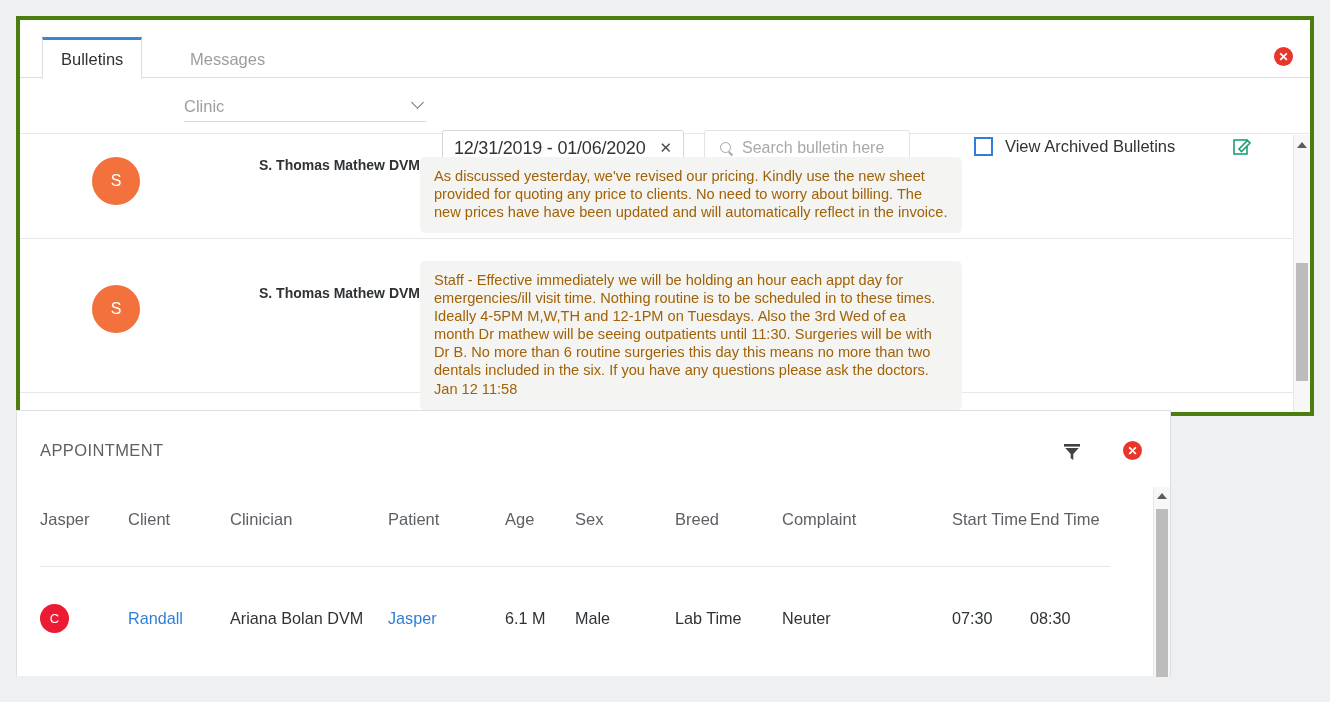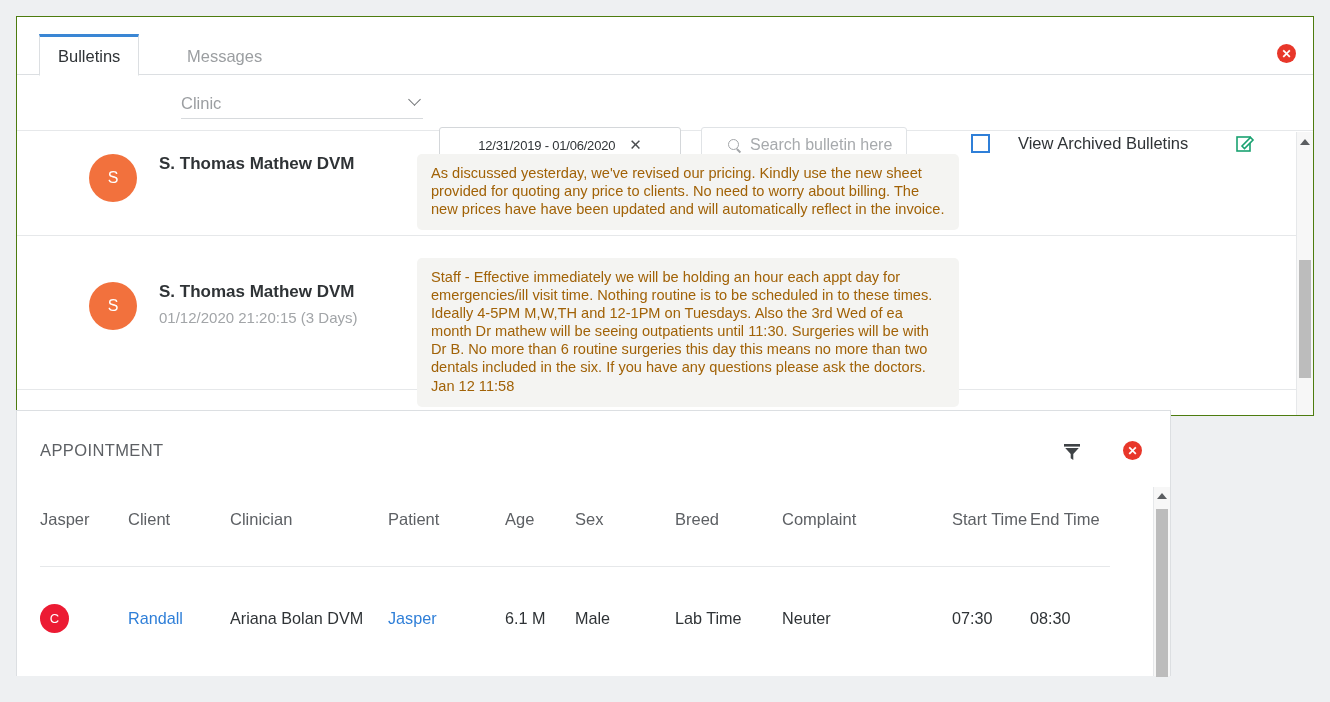--- a/index.html
+++ b/index.html
@@ -10,21 +10,21 @@
     font-family: "Liberation Sans", sans-serif;
     overflow: hidden;
   }
 
   
   .bulletins-card {
     position: absolute;
     left: 16px; top: 16px;
     width: 1298px; height: 400px;
     background: #ffffff;
-    border: 1px solid #4d7c0f;
+    border: 4px solid #4d7c0f;
   }
 
   .tabstrip {
     position: relative;
     height: 58px;
     border-bottom: 1px solid #dcdfe2;
   }
   .tab {
     position: absolute;
     top: 17px;
@@ -93,49 +93,49 @@
     position: absolute;
     left: 422px; top: 110px;
     width: 242px; height: 36px;
     border: 1px solid #d4d7da;
     border-radius: 3px;
     background: #fff;
     display: flex; align-items: center; justify-content: center;
     gap: 14px;
     cursor: pointer;
   }
-  .daterange .txt { font-size: 13px; color: #303437; letter-spacing: -0.2px; }
+  .daterange .txt { font-size: 18px; color: #303437; letter-spacing: -0.2px; }
   .daterange .x { font-size: 15px; color: #4a4d50; cursor: pointer; }
 
   .searchbox {
     position: absolute;
     left: 684px; top: 110px;
     width: 206px; height: 36px;
     border: 1px solid #e0e3e6;
     border-radius: 3px;
     background: #fff;
     display: flex; align-items: center;
-    padding-left: 26px; gap: 9px;
+    padding-left: 15px; gap: 9px;
   }
   .searchbox .ph { font-size: 16px; color: #a7aaad; }
   .mag { width: 13px; height: 13px; position: relative; flex: none; }
   .mag::before {
     content: ""; position: absolute; left: 0; top: 0;
     width: 9px; height: 9px; border: 1.6px solid #a3a6a9; border-radius: 50%;
   }
   .mag::after {
     content: ""; position: absolute; left: 8.5px; top: 9px;
     width: 5px; height: 1.6px; background: #a3a6a9;
     transform: rotate(45deg); transform-origin: left center;
   }
 
   .archived {
     position: absolute;
     left: 954px; top: 117px;
-    display: flex; align-items: center; gap: 28px;
+    display: flex; align-items: center; gap: 12px;
     cursor: pointer;
   }
   .cbox {
     width: 19px; height: 19px;
     border: 2px solid #2f7fd8;
     background: #fff;
   }
   .archived .lbl { font-size: 16.5px; color: #2f3336; }
 
   .edit-icon {
@@ -168,21 +168,21 @@
     border-radius: 50%;
     background: #f2713d;
     color: #ffffff;
     font-size: 16px;
     display: flex; align-items: center; justify-content: center;
     margin-left: 72px;
   }
   .brow.r2 .avatar { margin-top: 24px; }
   .bmeta { margin-left: 22px; width: 258px; flex: none; }
   .brow.r2 .bmeta { margin-top: 24px; }
-  .bmeta .name { font-size: 17px; color: #2f3336; font-weight: bold; }
+  .bmeta .name { font-size: 14px; color: #2f3336; font-weight: bold; text-align: right; }
   .bmeta .time { font-size: 15px; color: #a2a5a8; margin-top: 7px; }
 
   .bubble {
     background: #f4f4f2;
     border-radius: 5px;
     padding: 10px 14px 12px 14px;
     width: 542px;
     flex: none;
     margin-left: 0;
     font-size: 14.6px;
@@ -341,21 +341,20 @@
         <span>As discussed yesterday, we've revised our pricing. Kindly use the new sheet provided for quoting any price to clients. No need to worry about billing. The new prices have have been updated and will automatically reflect in the invoice.</span>
       </div>
     </div>
 
     <div class="brow r2">
       <div class="avatar">
         <span>S</span>
       </div>
       <div class="bmeta">
         <div class="name">S. Thomas Mathew DVM</div>
-        <div class="time">01/12/2020 21:20:15 (3 Days)</div>
       </div>
       <div class="bubble">
         <span>Staff - Effective immediately we will be holding an hour each appt day for emergencies/ill visit time. Nothing routine is to be scheduled in to these times. Ideally 4-5PM M,W,TH and 12-1PM on Tuesdays. Also the 3rd Wed of ea month Dr mathew will be seeing outpatients until 11:30. Surgeries will be with Dr B. No more than 6 routine surgeries this day this means no more than two dentals included in the six. If you have any questions please ask the doctors.</span>
         <div class="stamp">Jan 12 11:58</div>
       </div>
     </div>
 
   </div>
 
   <div class="vscroll" style="top:115px;">

